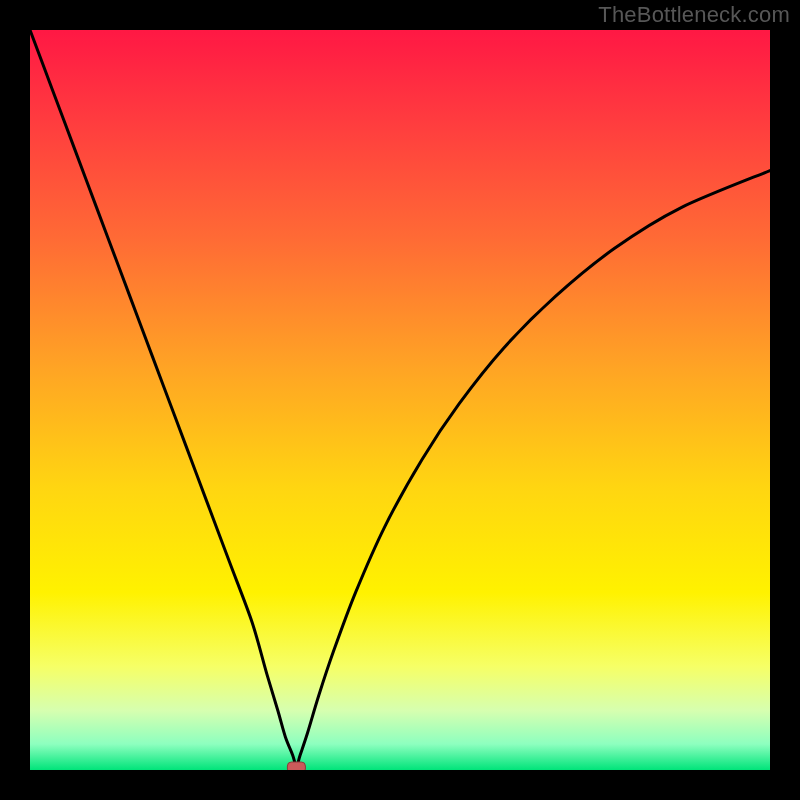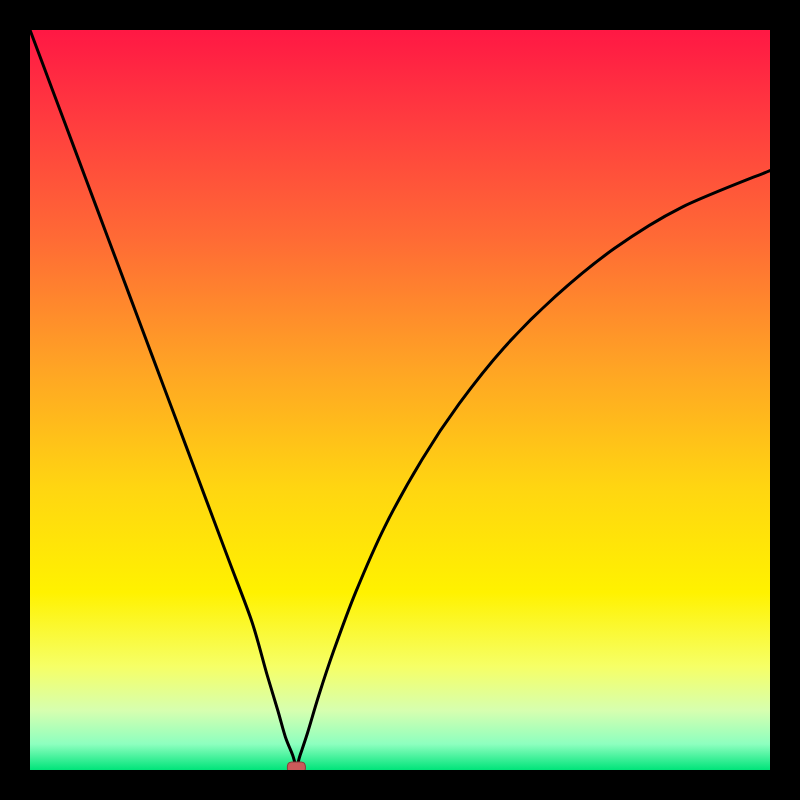--- a/index.html
+++ b/index.html
@@ -34,20 +34,21 @@
     height: 740px;
   }
   .plot svg {
     display: block;
   }
 </style>
 </head>
 <body>
 
 <div class="outer">
+  <div class="watermark">TheBottleneck.com</div>
   <div class="plot">
     <svg id="chart-svg" width="740" height="740" viewBox="0 0 740 740">
       <defs>
         <linearGradient id="bg-grad" x1="0" y1="0" x2="0" y2="1">
             <stop offset="0%" stop-color="#ff1844"></stop>
             <stop offset="12%" stop-color="#ff3b3f"></stop>
             <stop offset="28.000000000000004%" stop-color="#ff6a35"></stop>
             <stop offset="45%" stop-color="#ffa225"></stop>
             <stop offset="62%" stop-color="#ffd611"></stop>
             <stop offset="76%" stop-color="#fff200"></stop>

